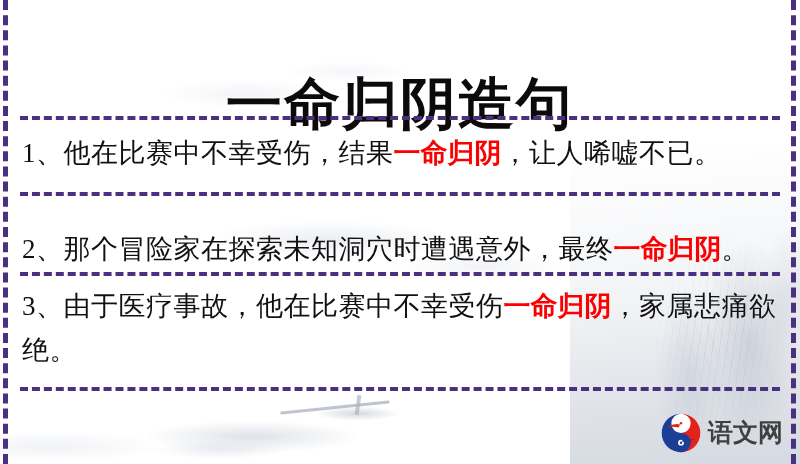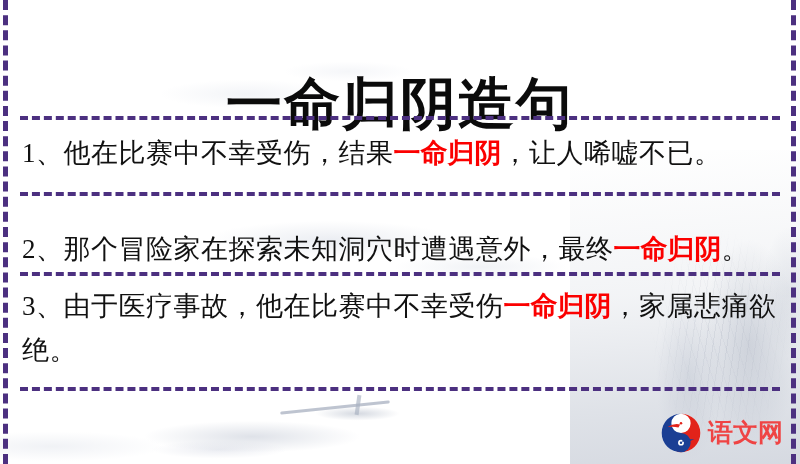--- a/index.html
+++ b/index.html
@@ -175,21 +175,21 @@
     align-items: center;
     gap: 6px;
     z-index: 4;
   }
   .logo-mark { width: 42px; height: 42px; display: block; }
   .logo-text {
     font-family: "DejaVu Sans", "Liberation Sans", sans-serif;
     font-weight: bold;
     font-size: 25px;
     line-height: 42px;
-    color: #ef4444;
+    color: #404040;
     letter-spacing: 0px;
     white-space: nowrap;
   }
 </style>
 </head>
 <body>
 
 <div id="page">
 
   <div class="wm wm-cloud-top"></div>

